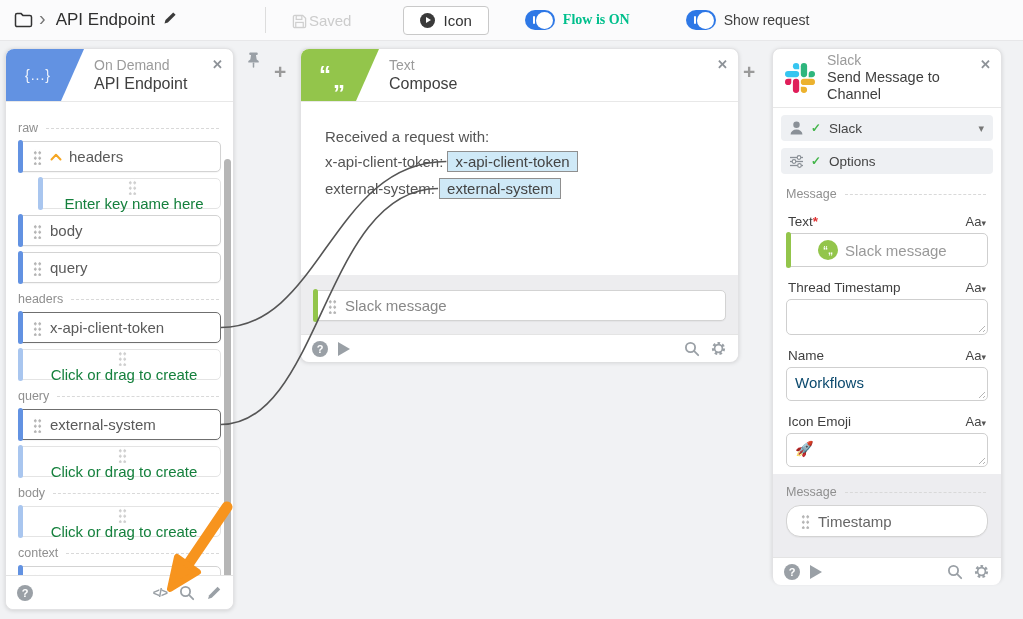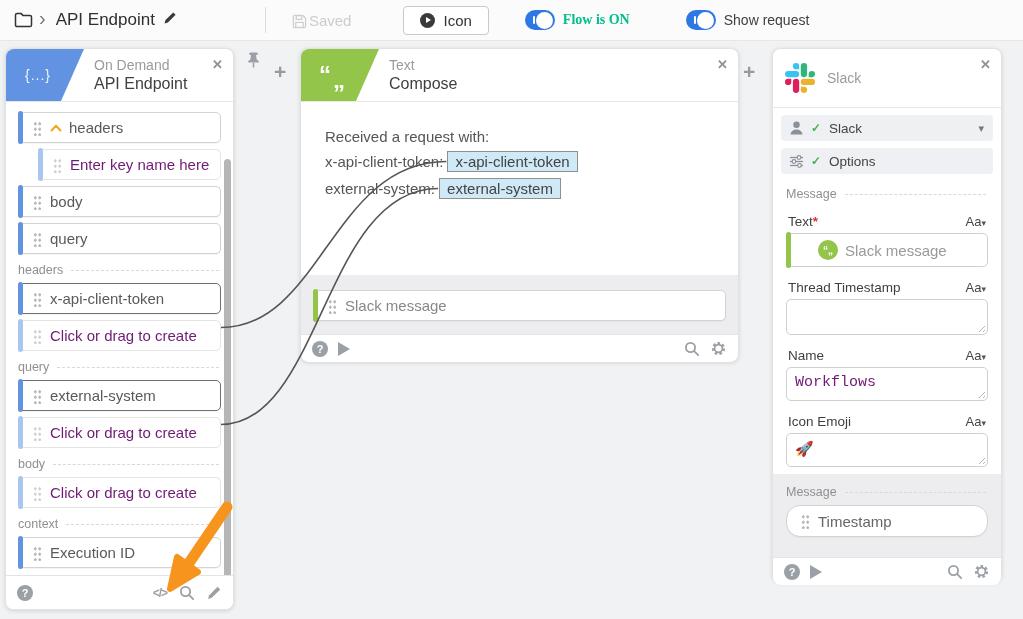--- a/index.html
+++ b/index.html
@@ -47,21 +47,21 @@
   
   .pf-item{--dot:#b4b4b4;--bar:#6292E2;position:relative;height:29px;background:#fff;border:1px solid #d3d3d3;
            border-radius:5px;display:flex;align-items:center;padding-left:9px;margin-bottom:6px;
            box-shadow:0 1px 1px rgba(0,0,0,.04);font-size:15px;color:#5a5a5a;cursor:grab;}
   .pf-item::before{content:'';position:absolute;left:-1px;top:-2px;bottom:-2px;width:5px;
            background:var(--bar);border-radius:3px;}
   .pf-item.nobar::before{display:none;}
   .dots{width:9px;height:16px;margin:0 8px 0 5px;flex:0 0 auto;
         background-image:radial-gradient(var(--dot) 1.2px,rgba(0,0,0,0) 1.3px);
         background-size:4.5px 5.5px;background-position:0 1px;}
-  .ph{--bar:#a9c6ef;--dot:#cfcfcf;border-color:#e4e4e4;color:#701a75;box-shadow:none;}
+  .ph{--bar:#a9c6ef;--dot:#cfcfcf;border-color:#e4e4e4;color:#15803d;box-shadow:none;flex-direction:column;}
   .mapped{border-color:#6f6f6f;}
   .indent{margin-left:20px;}
   .caret-up{margin-right:7px;display:flex;}
   
   .left-panel{left:5px;top:8px;width:227px;height:560px;}
   .lp-body{height:474px;overflow:hidden;padding:10px 12px 0 12px;position:relative;}
   .lp-scrollbar{position:absolute;right:2px;top:57px;width:7px;height:446px;background:#b6b6b6;border-radius:4px;}
   .p-foot{height:33px;border-top:1px solid #e4e4e4;display:flex;align-items:center;padding:0 11px;gap:12px;
           background:#fff;border-radius:0 0 8px 8px;position:absolute;left:0;right:0;bottom:0;}
   .spacer{flex:1;}
@@ -87,21 +87,21 @@
   .acct-row{margin:7px 8px 0 8px;background:#eef0f3;border-radius:4px;height:26px;display:flex;align-items:center;
             padding:0 9px;font-size:13.5px;color:#444;gap:8px;cursor:pointer;}
   .check{color:#43b54a;font-size:12px;font-weight:bold;}
   .caret-dn{margin-left:auto;color:#777;font-size:11px;}
   .sp-content{height:300px;overflow:hidden;padding:4px 13px 0 13px;box-sizing:border-box;}
   .flabel{display:flex;justify-content:space-between;align-items:center;font-size:13.5px;color:#3f3f3f;margin:13px 2px 4px 2px;}
   .req{color:#e03131;font-weight:bold;}
   .aa{font-size:13px;color:#444;cursor:pointer;}
   .aa .caret{font-size:9px;color:#555;}
   .ta{position:relative;border:1px solid #cfcfcf;border-radius:5px;background:#fff;min-height:34px;
-      padding:6px 8px;font-size:15px;color:#701a75;box-sizing:border-box;font-family:Liberation Mono, monospace;}
+      padding:6px 8px;font-size:15px;color:#0c4a6e;box-sizing:border-box;}
   .ta::after{content:'';position:absolute;right:2px;bottom:2px;width:9px;height:9px;
       background:repeating-linear-gradient(135deg,transparent 0 2px,#b5b5b5 2px 3px);
       clip-path:polygon(100% 0,100% 100%,0 100%);}
   .pill-input{--bar:#93C54B;height:32px;border:1px solid #cfcfcf;border-radius:5px;position:relative;
       display:flex;align-items:center;padding-left:9px;background:#fff;}
   .pill-input::before{content:'';position:absolute;left:-1px;top:-2px;bottom:-2px;width:5px;background:var(--bar);border-radius:3px;}
   .g-circle{width:20px;height:20px;border-radius:50%;background:#93C54B;color:#fff;display:flex;align-items:center;
       justify-content:center;font-size:10px;font-weight:bold;flex:0 0 auto;margin-right:7px;}
   .gray-val{color:#999;font-size:15px;}
   .sp-foot-area{background:#ededf0;height:83px;padding:2px 13px 0 13px;box-sizing:border-box;}
@@ -156,20 +156,21 @@
       <div class="head-badge badge-blue">
         <span class="badge-txt">{...}</span>
       </div>
       <div class="head-text">
         <div class="head-sub">On Demand</div>
         <div class="head-title">API Endpoint</div>
       </div>
       <span class="close-x">✕</span>
     </div>
     <div class="lp-body">
+      <div class="sec">raw</div>
       <div class="pf-item">
         <span class="dots"></span>
         <span class="caret-up">
           <svg width="12" height="8" viewBox="0 0 12 8">
               <polyline points="1.5,6.5 6,1.8 10.5,6.5" fill="none" stroke="#f5a623" stroke-width="2" stroke-linecap="round" stroke-linejoin="round"></polyline>
             </svg>
         </span>
         <span>headers</span>
       </div>
       <div class="pf-item ph indent">
@@ -292,20 +293,21 @@
         <path d="M6.313 15.165a2.527 2.527 0 0 1 2.521-2.52 2.527 2.527 0 0 1 2.521 2.52v6.313A2.528 2.528 0 0 1 8.834 24a2.528 2.528 0 0 1-2.521-2.522v-6.313z" fill="#E01E5A"></path>
         <path d="M8.834 5.042a2.528 2.528 0 0 1-2.521-2.52A2.528 2.528 0 0 1 8.834 0a2.528 2.528 0 0 1 2.521 2.522v2.52H8.834z" fill="#36C5F0"></path>
         <path d="M8.834 6.313a2.528 2.528 0 0 1 2.521 2.521 2.528 2.528 0 0 1-2.521 2.521H2.522A2.528 2.528 0 0 1 0 8.834a2.528 2.528 0 0 1 2.522-2.521h6.312z" fill="#36C5F0"></path>
         <path d="M18.956 8.834a2.528 2.528 0 0 1 2.522-2.521A2.528 2.528 0 0 1 24 8.834a2.528 2.528 0 0 1-2.522 2.521h-2.522V8.834z" fill="#2EB67D"></path>
         <path d="M17.688 8.834a2.528 2.528 0 0 1-2.523 2.521 2.527 2.527 0 0 1-2.52-2.521V2.522A2.527 2.527 0 0 1 15.165 0a2.528 2.528 0 0 1 2.523 2.522v6.312z" fill="#2EB67D"></path>
         <path d="M15.165 18.956a2.528 2.528 0 0 1 2.523 2.522A2.528 2.528 0 0 1 15.165 24a2.527 2.527 0 0 1-2.52-2.522v-2.522h2.52z" fill="#ECB22E"></path>
         <path d="M15.165 17.688a2.527 2.527 0 0 1-2.52-2.523 2.526 2.526 0 0 1 2.52-2.52h6.313A2.527 2.527 0 0 1 24 15.165a2.528 2.528 0 0 1-2.522 2.523h-6.313z" fill="#ECB22E"></path>
       </svg>
       <div class="sp-title">
         <div class="head-sub">Slack</div>
+        <div class="head-title">Send Message to Channel</div>
       </div>
       <span class="close-x">✕</span>
     </div>
     <div class="acct-row">
       <svg width="13" height="14" viewBox="0 0 12 13">
         <circle cx="6" cy="3.4" r="3" fill="#8a9097"></circle>
         <path d="M0.5 12.5a5.5 4.6 0 0 1 11 0z" fill="#8a9097"></path>
       </svg>
       <span class="check">✓</span>
       <span>Slack</span>

